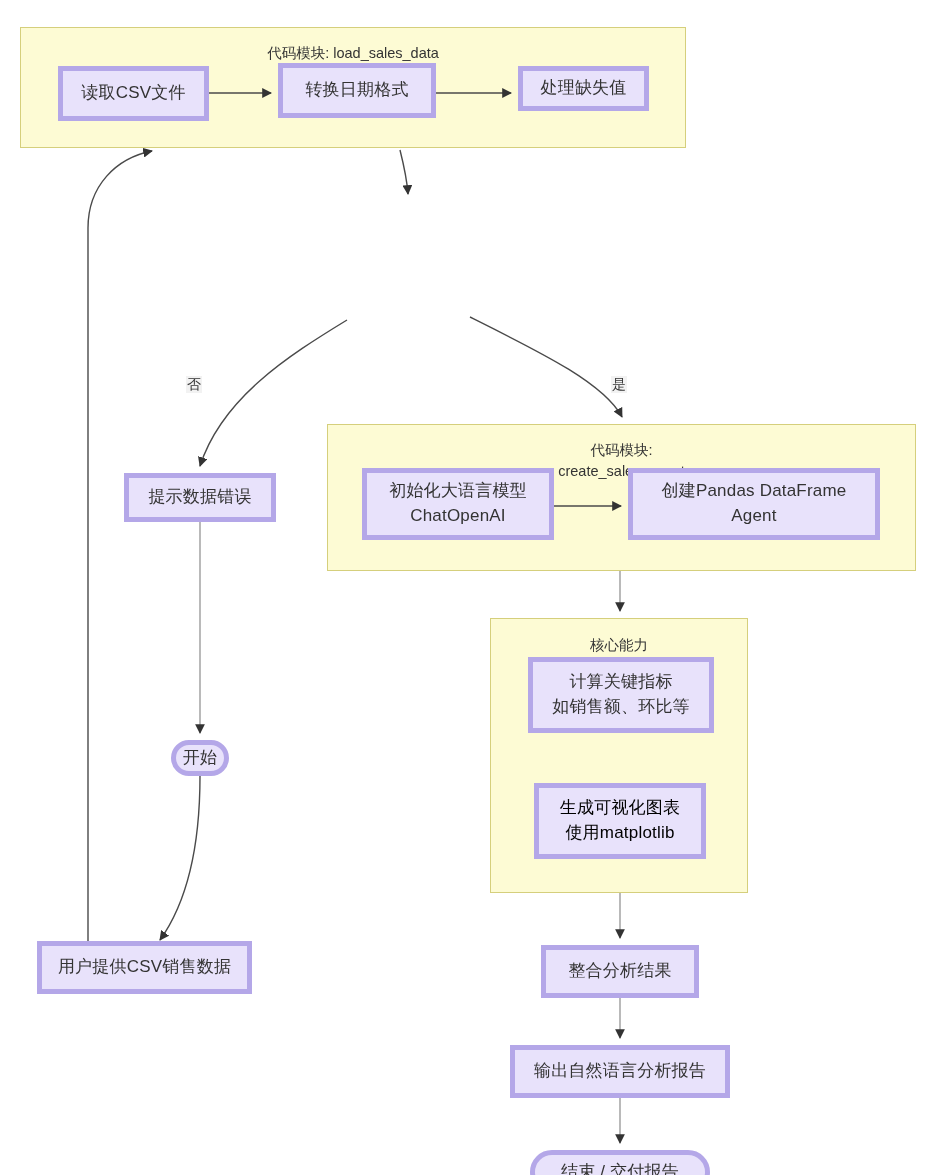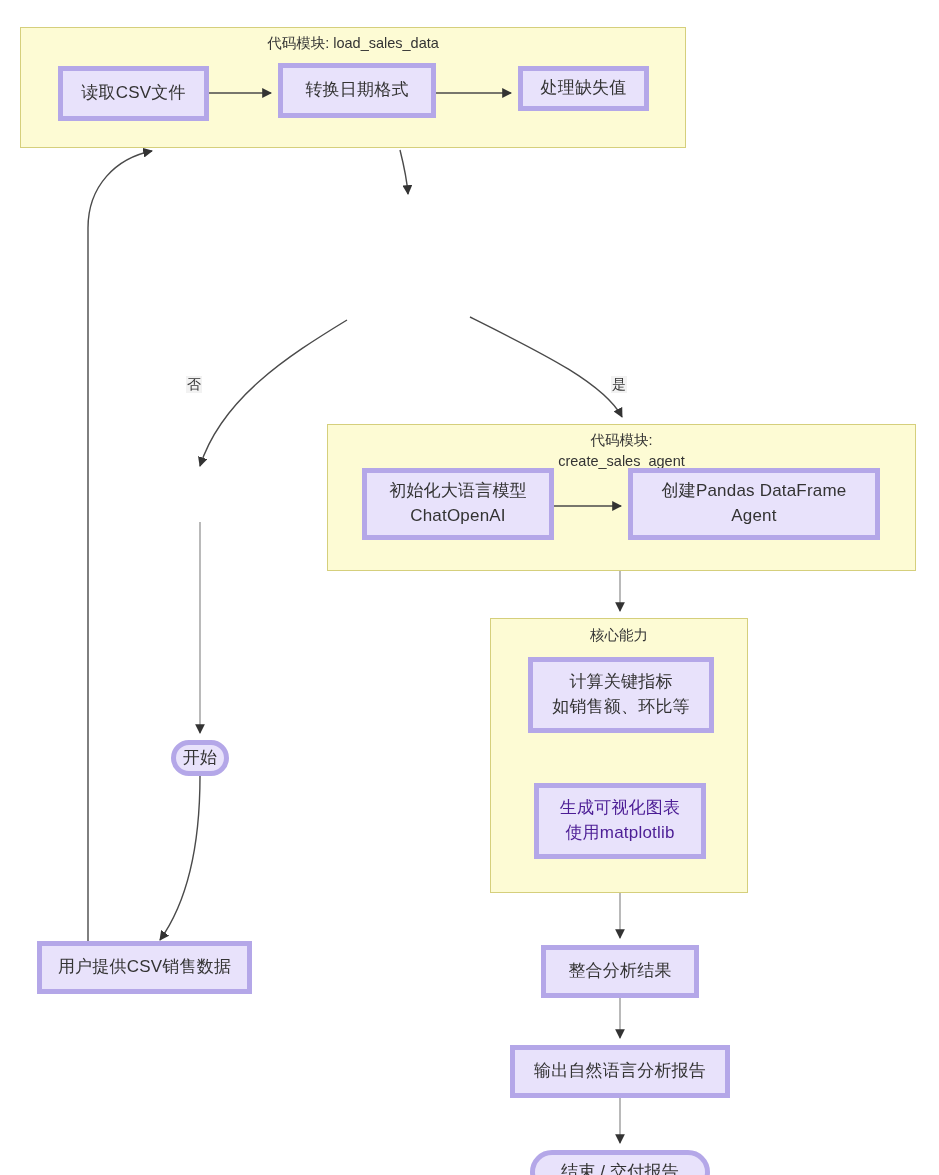--- a/index.html
+++ b/index.html
@@ -53,20 +53,21 @@
     border: 1px solid #d5cf7c;
   }
   .subgraph-title {
     position: absolute;
     text-align: center;
     color: #333333;
     font-size: 14.5px;
     line-height: 1.45;
     white-space: pre-line;
     pointer-events: none;
+    margin-top: 10px;
   }
   .edge-label {
     position: absolute;
     background: #f2f2f2;
     color: #333333;
     font-size: 14px;
     line-height: 1.2;
     padding: 0 1px;
     text-align: center;
     white-space: nowrap;
@@ -135,27 +136,28 @@
 
   <div class="subgraph-title" id="sgt-load" style="left: 20px; top: 33px; width: 666px;">代码模块: load_sales_data</div>
   <div class="subgraph-title" id="sgt-agent" style="left: 327px; top: 430px; width: 589px;">代码模块:
 create_sales_agent</div>
   <div class="subgraph-title" id="sgt-core" style="left: 490px; top: 625px; width: 258px;">核心能力</div>
 
 
   <div class="node" id="n-read_csv" style="left: 58px; top: 66px; width: 151px; height: 55px; background: rgb(232, 226, 251); border-color: rgb(180, 167, 232); color: rgb(51, 51, 51);">读取CSV文件</div>
   <div class="node" id="n-convert_date" style="left: 278px; top: 63px; width: 158px; height: 55px; background: rgb(232, 226, 251); border-color: rgb(180, 167, 232); color: rgb(51, 51, 51);">转换日期格式</div>
   <div class="node" id="n-handle_missing" style="left: 518px; top: 66px; width: 131px; height: 45px; background: rgb(232, 226, 251); border-color: rgb(180, 167, 232); color: rgb(51, 51, 51);">处理缺失值</div>
+  <div class="node" id="n-error_prompt" style="left: 124px; top: 473px; width: 152px; height: 49px; background: rgb(232, 226, 251); border-color: rgb(180, 167, 232); color: rgb(51, 51, 51);">提示数据错误</div>
   <div class="node" id="n-init_llm" style="left: 362px; top: 468px; width: 192px; height: 72px; background: rgb(232, 226, 251); border-color: rgb(180, 167, 232); color: rgb(51, 51, 51);">初始化大语言模型
 ChatOpenAI</div>
   <div class="node" id="n-create_agent" style="left: 628px; top: 468px; width: 252px; height: 72px; background: rgb(232, 226, 251); border-color: rgb(180, 167, 232); color: rgb(51, 51, 51);">创建Pandas DataFrame
 Agent</div>
   <div class="node" id="n-calc_metrics" style="left: 528px; top: 657px; width: 186px; height: 76px; background: rgb(232, 226, 251); border-color: rgb(180, 167, 232); color: rgb(51, 51, 51);">计算关键指标
 如销售额、环比等</div>
-  <div class="node" id="n-make_charts" style="left: 534px; top: 783px; width: 172px; height: 76px; background: rgb(232, 226, 251); border-color: rgb(180, 167, 232); color: #4c1d95;">生成可视化图表
+  <div class="node" id="n-make_charts" style="left: 534px; top: 783px; width: 172px; height: 76px; background: rgb(232, 226, 251); border-color: rgb(180, 167, 232); color: #000000;">生成可视化图表
 使用matplotlib</div>
   <div class="node stadium" id="n-start" style="left: 171px; top: 740px; width: 58px; height: 36px; background: rgb(232, 226, 251); border-color: rgb(180, 167, 232); color: rgb(51, 51, 51);">开始</div>
   <div class="node" id="n-user_csv" style="left: 37px; top: 941px; width: 215px; height: 53px; background: rgb(232, 226, 251); border-color: rgb(180, 167, 232); color: rgb(51, 51, 51);">用户提供CSV销售数据</div>
   <div class="node" id="n-merge_results" style="left: 541px; top: 945px; width: 158px; height: 53px; background: rgb(232, 226, 251); border-color: rgb(180, 167, 232); color: rgb(51, 51, 51);">整合分析结果</div>
   <div class="node" id="n-output_report" style="left: 510px; top: 1045px; width: 220px; height: 53px; background: rgb(232, 226, 251); border-color: rgb(180, 167, 232); color: rgb(51, 51, 51);">输出自然语言分析报告</div>
   <div class="node stadium" id="n-end" style="left: 530px; top: 1150px; width: 180px; height: 44px; background: rgb(232, 226, 251); border-color: rgb(180, 167, 232); color: rgb(51, 51, 51);">结束 / 交付报告</div>
 
   <div class="edge-label" id="lbl-no" style="left: 186px; top: 376px; background: rgb(242, 242, 242); color: rgb(51, 51, 51);">否</div>
   <div class="edge-label" id="lbl-yes" style="left: 611px; top: 376px; background: rgb(242, 242, 242); color: rgb(51, 51, 51);">是</div>
 

